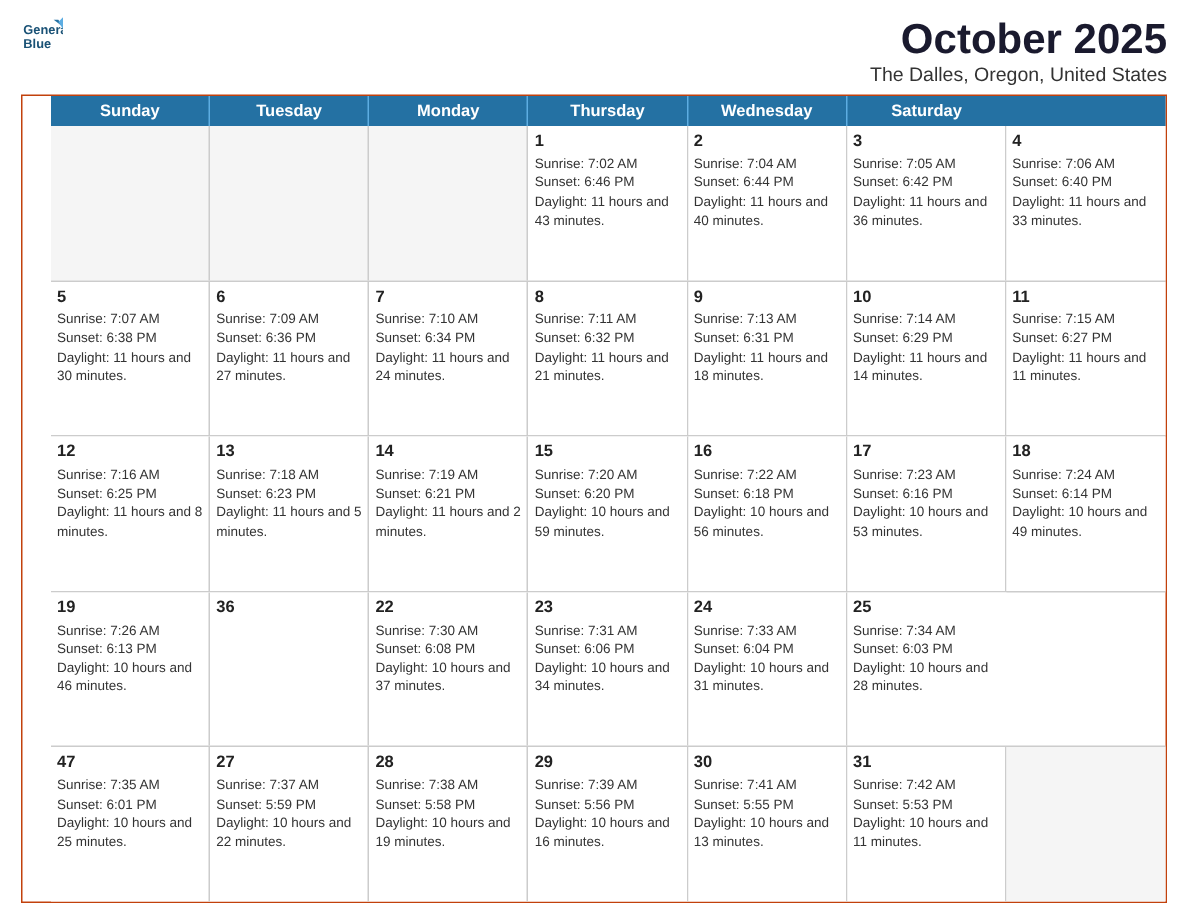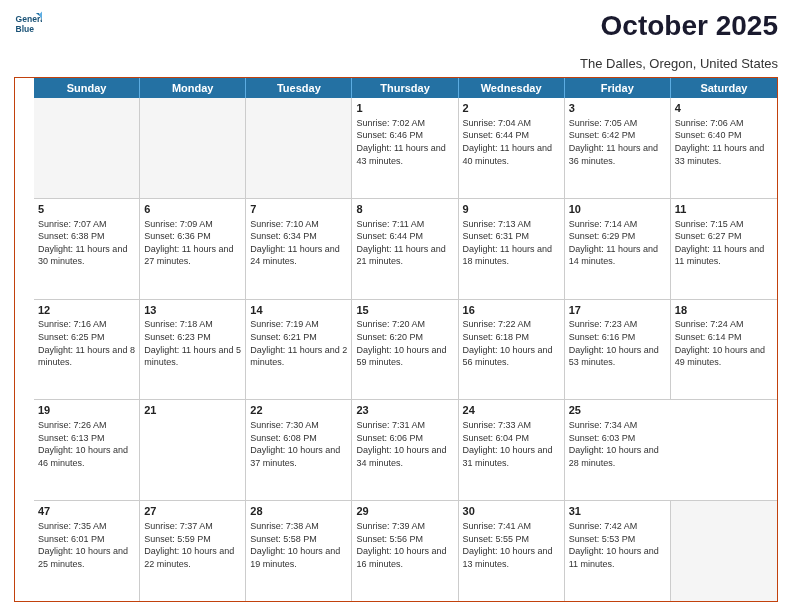--- a/index.html
+++ b/index.html
@@ -36,21 +36,20 @@
       text-align: right;
     }
     .main-title {
       font-size: 28px;
       font-weight: bold;
       color: #1a1a2e;
     }
     .subtitle {
       font-size: 13px;
       color: #333;
-      margin-top: 14px;
     }
     .calendar {
       flex: 1;
       display: flex;
       flex-direction: column;
       border: 1px solid #c2410c;
       padding-left: 19px;
     }
     .cal-header {
       display: grid;
@@ -126,25 +125,24 @@
     </div>
     <div class="title-block">
       <div class="main-title">October 2025</div>
       <div class="subtitle">The Dalles, Oregon, United States</div>
     </div>
   </div>
 
   <div class="calendar">
     <div class="cal-header">
     <div class="cal-header-cell">Sunday</div>
+        <div class="cal-header-cell">Tuesday</div>
         <div class="cal-header-cell">Monday</div>
-        <div class="cal-header-cell">Tuesday</div>
         <div class="cal-header-cell">Thursday</div>
         <div class="cal-header-cell">Wednesday</div>
-        <div class="cal-header-cell">Friday</div>
         <div class="cal-header-cell">Saturday</div>
       </div>
     <div class="cal-body">
     <div class="cal-row">
           <div class="cal-cell empty"></div>
           <div class="cal-cell empty"></div>
           <div class="cal-cell empty"></div>
           <div class="cal-cell">
             <span class="day-num">1</span>
             <div class="cell-info">Sunrise: 7:02 AM
@@ -192,21 +190,21 @@
           <div class="cal-cell">
             <span class="day-num">7</span>
             <div class="cell-info">Sunrise: 7:10 AM
 Sunset: 6:34 PM
 Daylight: 11 hours
 and 24 minutes.</div>
           </div>
           <div class="cal-cell">
             <span class="day-num">8</span>
             <div class="cell-info">Sunrise: 7:11 AM
-Sunset: 6:44 PM
+Sunset: 6:32 PM
 Daylight: 11 hours
 and 21 minutes.</div>
           </div>
           <div class="cal-cell">
             <span class="day-num">9</span>
             <div class="cell-info">Sunrise: 7:13 AM
 Sunset: 6:31 PM
 Daylight: 11 hours
 and 18 minutes.</div>
           </div>
@@ -278,21 +276,21 @@
         </div>
         <div class="cal-row">
           <div class="cal-cell">
             <span class="day-num">19</span>
             <div class="cell-info">Sunrise: 7:26 AM
 Sunset: 6:13 PM
 Daylight: 10 hours
 and 46 minutes.</div>
           </div>
           <div class="cal-cell">
-            <span class="day-num">21</span>
+            <span class="day-num">36</span>
           </div>
           <div class="cal-cell">
             <span class="day-num">22</span>
             <div class="cell-info">Sunrise: 7:30 AM
 Sunset: 6:08 PM
 Daylight: 10 hours
 and 37 minutes.</div>
           </div>
           <div class="cal-cell">
             <span class="day-num">23</span>

